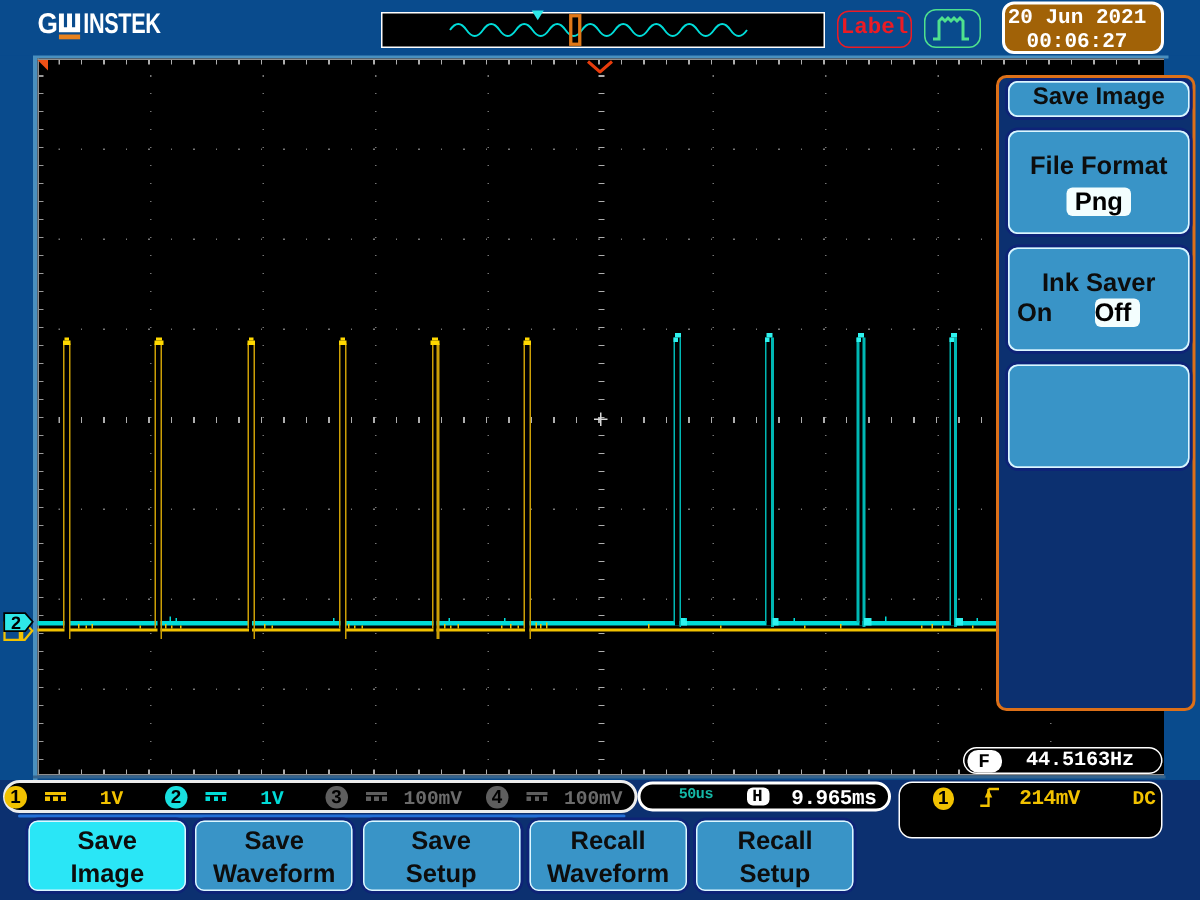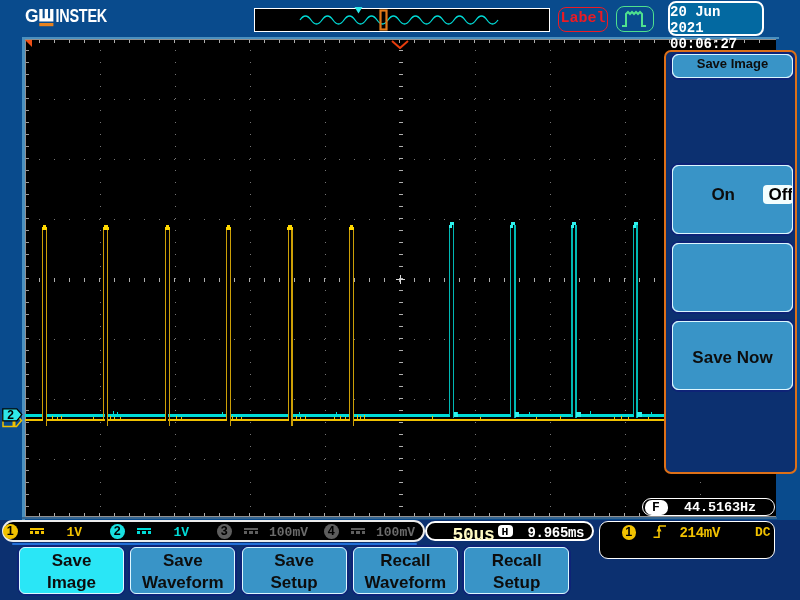--- a/index.html
+++ b/index.html
@@ -161,21 +161,21 @@
 <svg class="a" style="left:0;top:0" width="800" height="37" viewBox="0 0 800 37">
       <path d="M300 20 Q305.5 12,311.0 20 Q316.5 28,322.0 20 Q327.5 12,333.0 20 Q338.5 28,344.0 20 Q349.5 12,355.0 20 Q360.5 28,366.0 20 Q371.5 12,377.0 20 Q382.5 28,388.0 20 Q393.5 12,399.0 20 Q404.5 28,410.0 20 Q415.5 12,421.0 20 Q426.5 28,432.0 20 Q437.5 12,443.0 20 Q448.5 28,454.0 20 Q459.5 12,465.0 20 Q470.5 28,476.0 20 Q481.5 12,487.0 20 Q492.5 28,498.0 20" stroke="#00dcd8" stroke-width="1.3" fill="none"></path>
       <path d="M354.5 7 L362.5 7 L358.5 13.5 Z" fill="#2ee8e8"></path>
       <rect x="380.5" y="10.5" width="6" height="19" fill="none" stroke="#e07818" stroke-width="2.2"></rect>
     </svg>
 <div class="a mono" style="left:558px;top:7px;width:50px;height:25px;border:1.6px solid #ec1b24;border-radius:8px;color:#ec1b24;font-size:15px;text-align:center;line-height:21px">Label</div>
 <div class="a" style="left:616px;top:6px;width:38px;height:26px;border:1.6px solid #4fe18e;border-radius:8px"></div>
 <svg class="a" style="left:620px;top:9px" width="30" height="20" viewBox="0 0 30 20">
       <path d="M2 17 H6 V5 l2 -2 l2 2 l2 -2 l2 2 l2 -2 l2 2 l2 -2 l2 2 V17 H26" stroke="#4fe18e" stroke-width="2" fill="none"></path>
     </svg>
-<div class="a mono" style="left:668px;top:1px;width:96px;height:35px;background:#0369a1;border:2px solid #fff;border-radius:8px;color:#fff;font-size:14px;line-height:16px;text-align:left;padding:1px 8px 0 0">20 Jun 2021<br>00:06:27</div>
+<div class="a mono" style="left:668px;top:1px;width:108px;height:35px;background:#a16207;border:2px solid #fff;border-radius:8px;color:#fff;font-size:14px;line-height:16px;text-align:center;padding:1px 8px 0 0">20 Jun 2021<br>00:06:27</div>
 <div class="a" style="left:0;top:520px;width:800px;height:80px;background:#0c3070"></div>
 <div class="a" style="left:2px;top:520px;width:423px;height:22px;background:#000;border:2px solid #ececec;border-radius:11px"></div>
 <div class="a" style="left:12px;top:542.6px;width:405px;height:2.2px;background:#2470d8;border-radius:2px"></div>
 <div class="a" style="left:425px;top:520.5px;width:169px;height:20.5px;background:#000;border:2px solid #fff;border-radius:10px"></div>
 <div class="a" style="left:599px;top:521px;width:176px;height:38px;background:#000;border:1.6px solid #fff;border-radius:9px"></div>
 <div class="a" style="left:642px;top:498px;width:133px;height:18px;background:#000;border:1.5px solid #fff;border-radius:9px"></div>
 <div class="a" style="left:644.5px;top:499.5px;width:23px;height:15.5px;background:#fff;border-radius:7px"></div>
 <div class="a mono" style="left:645px;top:500px;width:22px;text-align:center;color:#000;font-size:13px">F</div>
 <div class="a mono" style="left:684px;top:499.5px;color:#fff;font-size:13.5px;letter-spacing:-0.1px">44.5163Hz</div>
 <div class="a" style="left:3.0px;top:524.0px;width:14.5px;height:15px;background:#f2c200;border-radius:50%;color:#000;font-weight:bold;font-size:12.5px;text-align:center;line-height:15px">1</div>
@@ -187,39 +187,41 @@
 <div class="a" style="left:137.0px;top:531.2px;width:14px;height:2.5px;background:repeating-linear-gradient(90deg,#00dcd8 0 3.2px,transparent 3.2px 5.4px)"></div>
 <div class="a mono" style="left:173.5px;top:525px;color:#00dcd8;font-size:13px">1V</div>
 <div class="a" style="left:217.0px;top:524.0px;width:14.5px;height:15px;background:#5e5e5e;border-radius:50%;color:#000;font-weight:bold;font-size:12.5px;text-align:center;line-height:15px">3</div>
 <div class="a" style="left:244.0px;top:528.0px;width:14px;height:2.4px;background:#5e5e5e"></div>
 <div class="a" style="left:244.0px;top:531.2px;width:14px;height:2.5px;background:repeating-linear-gradient(90deg,#5e5e5e 0 3.2px,transparent 3.2px 5.4px)"></div>
 <div class="a mono" style="left:269px;top:525px;color:#6b6b6b;font-size:13px">100mV</div>
 <div class="a" style="left:324.0px;top:524.0px;width:14.5px;height:15px;background:#5e5e5e;border-radius:50%;color:#000;font-weight:bold;font-size:12.5px;text-align:center;line-height:15px">4</div>
 <div class="a" style="left:351.0px;top:528.0px;width:14px;height:2.4px;background:#5e5e5e"></div>
 <div class="a" style="left:351.0px;top:531.2px;width:14px;height:2.5px;background:repeating-linear-gradient(90deg,#5e5e5e 0 3.2px,transparent 3.2px 5.4px)"></div>
 <div class="a mono" style="left:376px;top:525px;color:#6b6b6b;font-size:13px">100mV</div>
-<div class="a mono" style="left:452.5px;top:524.5px;color:#fef9c3;font-size:18px;letter-spacing:-0.3px">50us</div>
+<div class="a mono" style="left:452.5px;top:524.5px;color:#14b8a6;font-size:10px;letter-spacing:-0.3px">50us</div>
 <div class="a" style="left:497.5px;top:525px;width:15px;height:12px;background:#fff;border-radius:4px"></div>
 <div class="a mono" style="left:497.5px;top:525.3px;width:15px;text-align:center;color:#000;font-size:11.5px">H</div>
 <div class="a mono" style="left:527.5px;top:524.5px;color:#fff;font-size:14px;letter-spacing:-0.3px">9.965ms</div>
 <div class="a" style="left:621.5px;top:525.3px;width:14.5px;height:15px;background:#f2c200;border-radius:50%;color:#000;font-weight:bold;font-size:12.5px;text-align:center;line-height:15px">1</div>
 <svg class="a" style="left:653px;top:524px" width="14" height="15" viewBox="0 0 14 15">
       <path d="M0.5 13.2 H6 V2 M6 2 H13" stroke="#f2c200" stroke-width="1.6" fill="none"></path>
       <path d="M6 2.2 L3.5 7.6 H8.5 Z" fill="#f2c200"></path>
     </svg>
 <div class="a mono" style="left:679.5px;top:525px;color:#f2c200;font-size:14px;letter-spacing:-0.3px">214mV</div>
 <div class="a mono" style="left:755px;top:525px;color:#f2c200;font-size:13px">DC</div>
 <div class="a" style="left:664px;top:50px;width:133px;height:424px;background:#0c3070;border:2px solid #dd7018;border-radius:7px"></div>
-<div class="btn" style="left:670px;top:52.0px;width:125px;height:28.0px;font-size:13px">
+<div class="btn" style="left:670px;top:52.0px;width:125px;height:28.0px;font-size:16px">
       <div style="margin-top:2px">Save Image</div>
     </div>
+<div class="btn" style="left:670px;top:85.0px;width:125px;height:73.0px;font-size:17px">
+      <div style="margin-top:14px">File Format</div>
+      <div style="margin-top:4px"><span class="pill" style="width:43px;font-size:17px">Png</span></div>
+    </div>
 <div class="btn" style="left:670px;top:163.0px;width:125px;height:73.0px;font-size:17px">
-      <div style="margin-top:20px;text-align:right;padding-left:6px">On<span class="pill" style="width:30px;font-size:17px;margin-left:28px">Off</span></div>
+      <div style="margin-top:14px">Ink Saver</div>
+      <div style="margin-top:0;text-align:left;padding-left:6px">On<span class="pill" style="width:30px;font-size:17px;margin-left:28px">Off</span></div>
     </div>
 <div class="btn" style="left:670px;top:241.0px;width:125px;height:73.0px;font-size:17px"></div>
-<div class="btn" style="left:670px;top:319.0px;width:125px;height:73.0px;font-size:17px">
-      <div style="margin-top:27px">Save Now</div>
-    </div>
 <div class="a bb" style="left:17.0px;top:545px;width:109px;height:51px;background:#2ae6f6;border:2.5px solid #0e2377;border-radius:9px;color:#0d0d0d;font-weight:bold;font-size:17px;text-align:center;line-height:22px;padding-top:3px">Save<br>Image</div>
 <div class="a bb" style="left:128.3px;top:545px;width:109px;height:51px;background:#3994c7;border:2.5px solid #0e2377;border-radius:9px;color:#0d0d0d;font-weight:bold;font-size:17px;text-align:center;line-height:22px;padding-top:3px">Save<br>Waveform</div>
 <div class="a bb" style="left:239.6px;top:545px;width:109px;height:51px;background:#3994c7;border:2.5px solid #0e2377;border-radius:9px;color:#0d0d0d;font-weight:bold;font-size:17px;text-align:center;line-height:22px;padding-top:3px">Save<br>Setup</div>
 <div class="a bb" style="left:350.9px;top:545px;width:109px;height:51px;background:#3994c7;border:2.5px solid #0e2377;border-radius:9px;color:#0d0d0d;font-weight:bold;font-size:17px;text-align:center;line-height:22px;padding-top:3px">Recall<br>Waveform</div>
 <div class="a bb" style="left:462.2px;top:545px;width:109px;height:51px;background:#3994c7;border:2.5px solid #0e2377;border-radius:9px;color:#0d0d0d;font-weight:bold;font-size:17px;text-align:center;line-height:22px;padding-top:3px">Recall<br>Setup</div>
 </div>
 </body></html>

